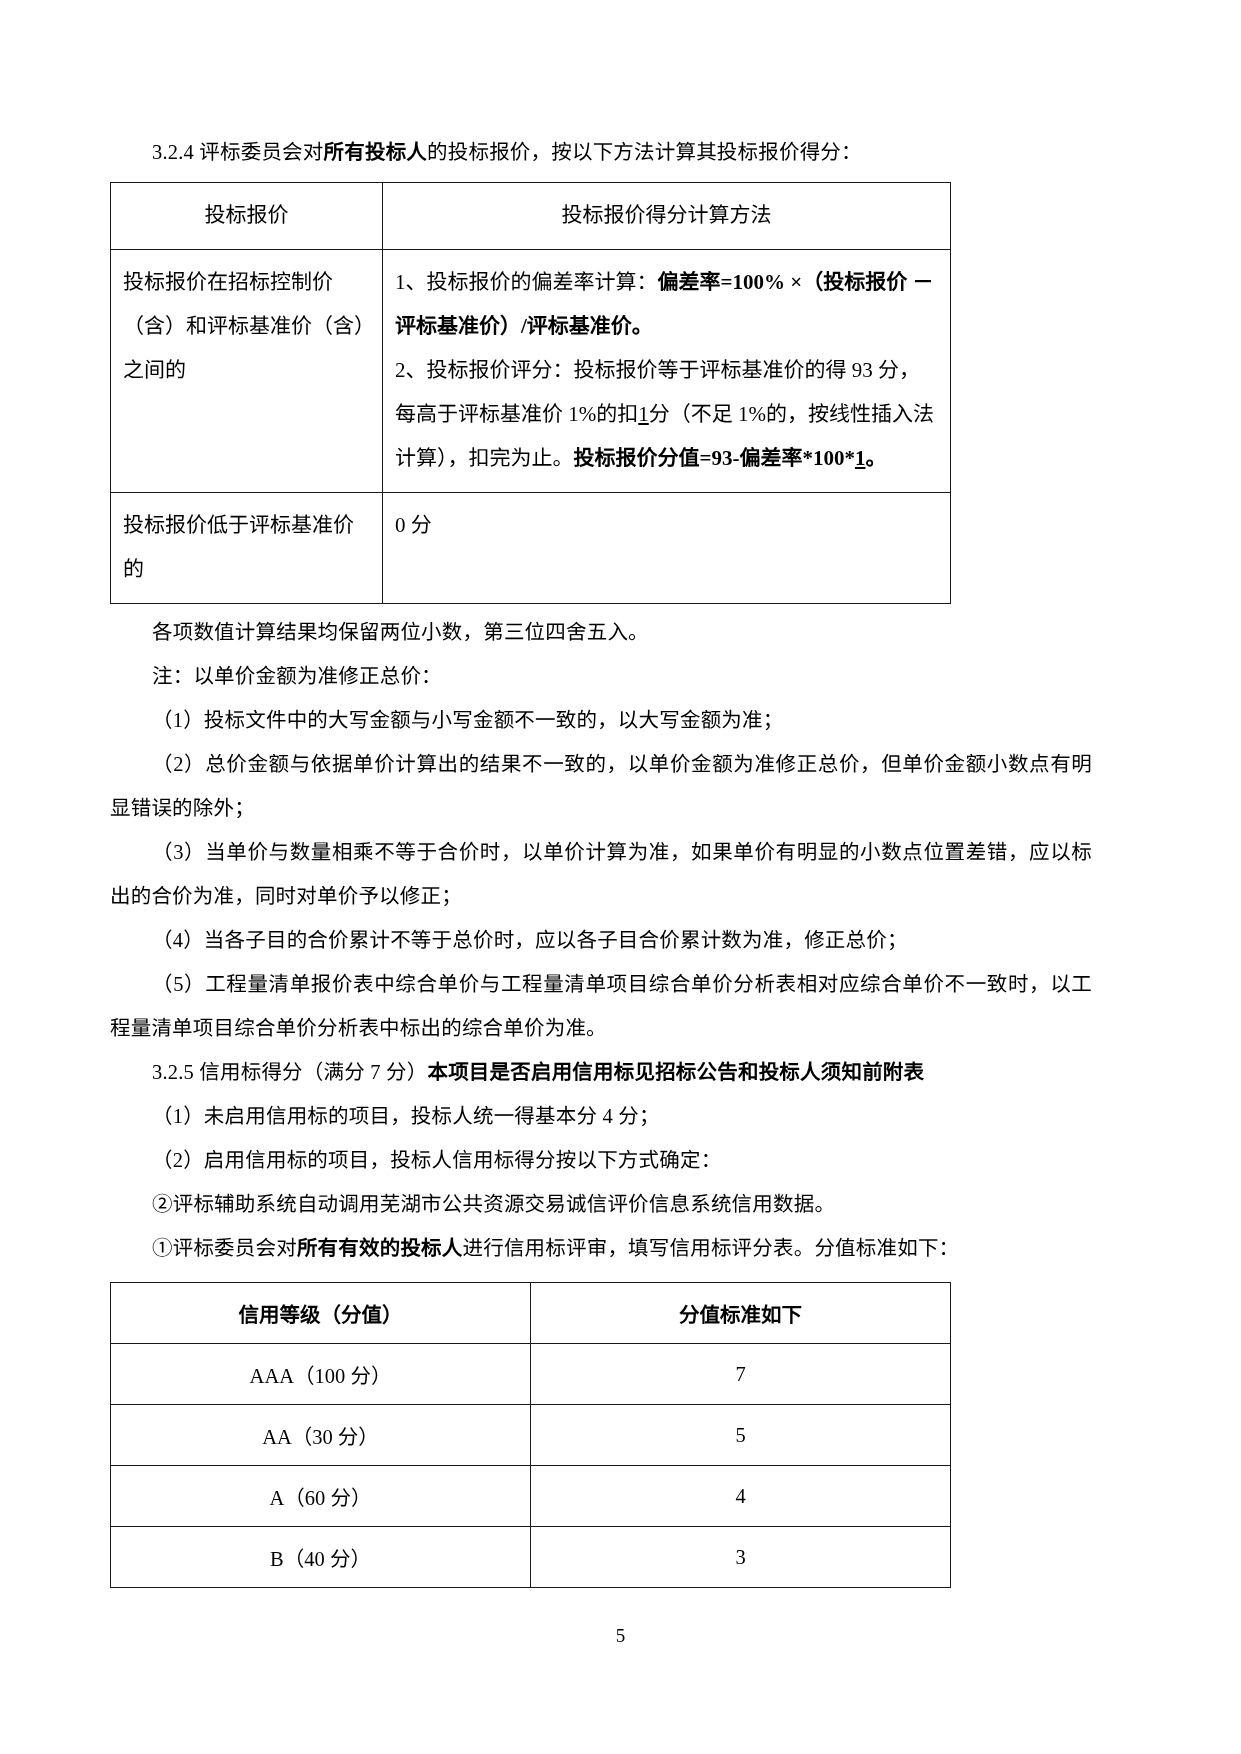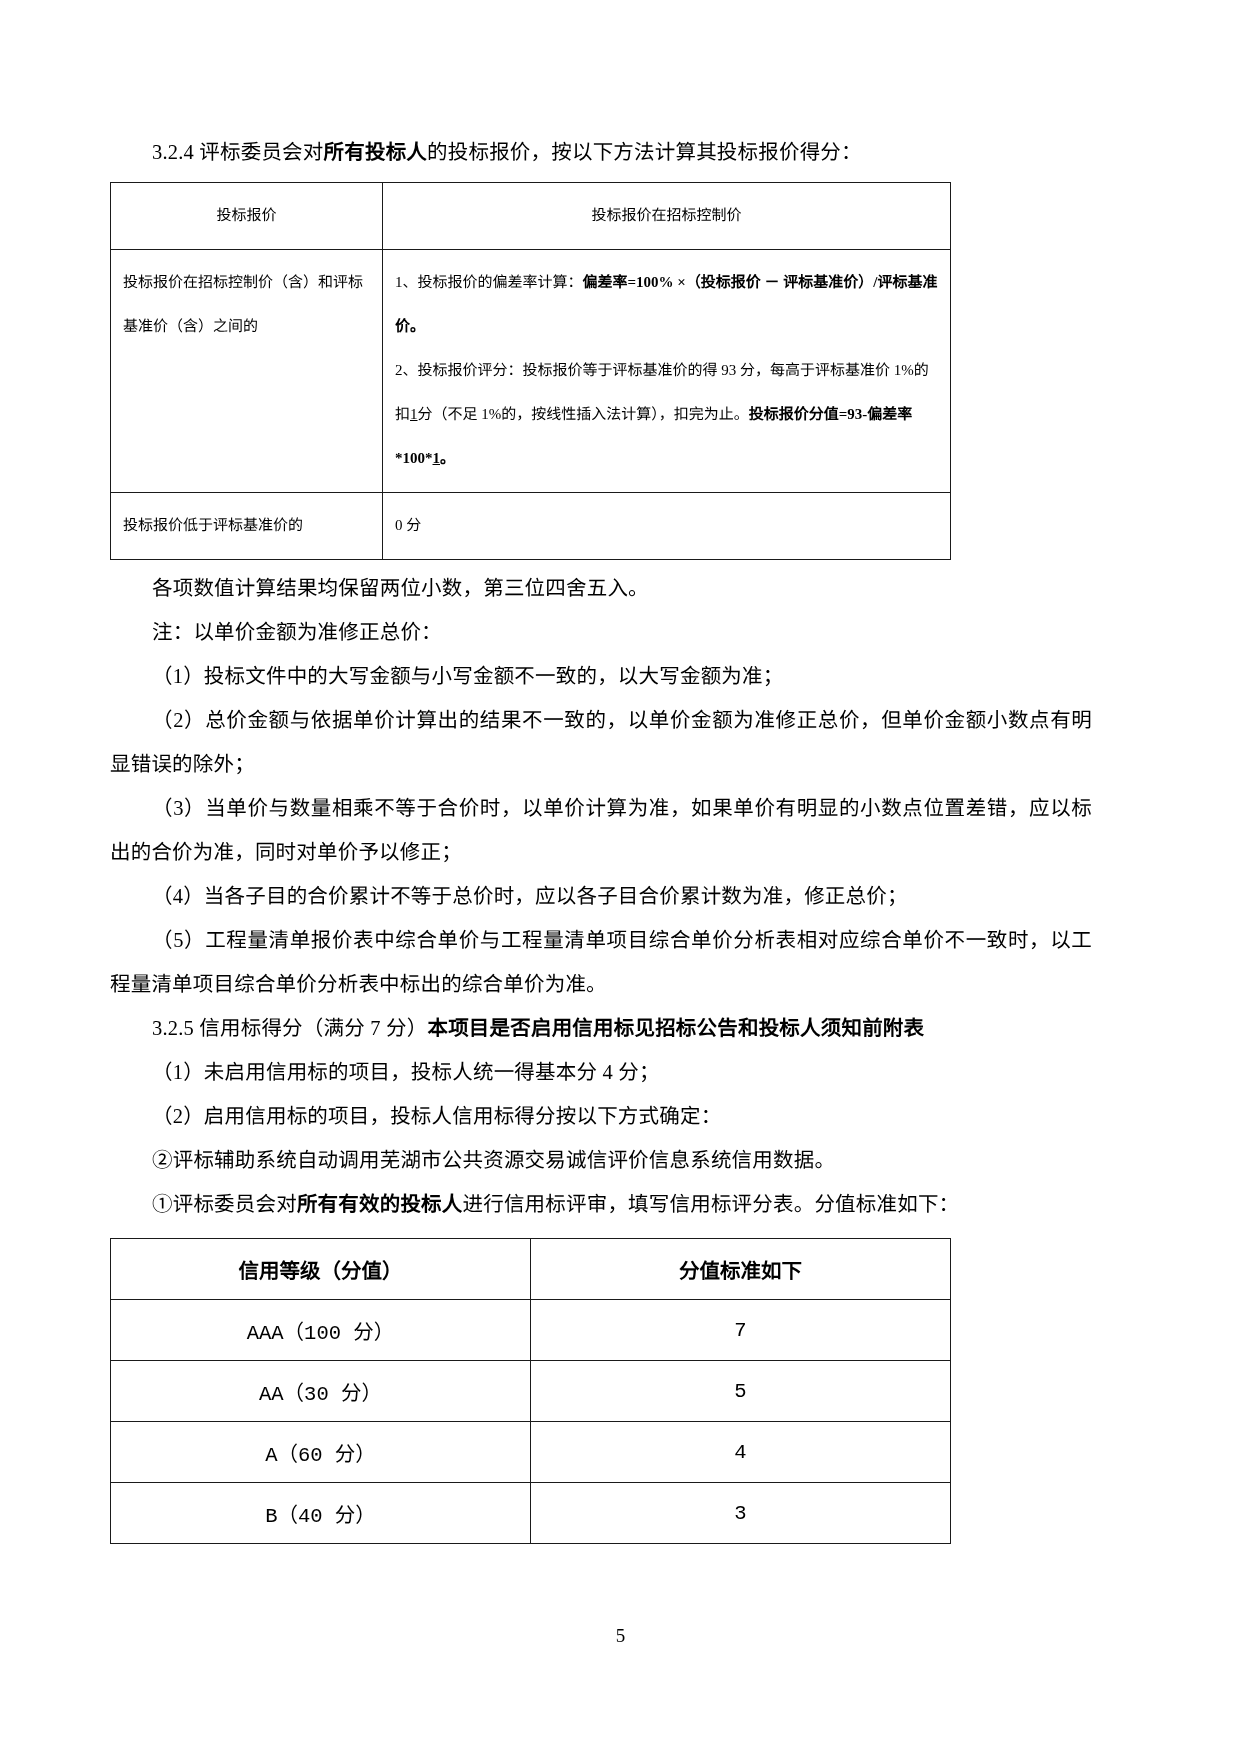--- a/index.html
+++ b/index.html
@@ -58,39 +58,38 @@
     border-collapse: collapse;
     width: 840px;
     margin: 8px 0 0 0;
     table-layout: fixed;
   }
   table.doc-table td,
   table.doc-table th {
     border: 1px solid #1a1a1a;
     vertical-align: top;
     padding: 10px 12px 12px 12px;
-    font-size: 15px;
+    font-size: 21px;
     line-height: 44px;
     font-weight: normal;
     text-align: left;
   }
   table.doc-table td.center,
   table.doc-table th.center {
     text-align: center;
     vertical-align: middle;
   }
   .t1-c1 { width: 272px; }
   .t1-c2 { width: 568px; }
 
   table.score-table {
     border-collapse: collapse;
     width: 840px;
     margin: 12px 4px 0 0;
     table-layout: fixed;
-    font-family: Liberation Mono, monospace;
   }
   table.score-table td,
   table.score-table th {
     border: 1px solid #1a1a1a;
     text-align: center;
     vertical-align: middle;
     font-size: 20.5px;
     height: 44px;
     padding: 8px 6px;
     font-weight: normal;
@@ -123,21 +122,21 @@
     <p class="para indent heading-line"><span>3.2.4 评标委员会对</span><span class="b">所有投标人</span><span>的投标报价，按以下方法计算其投标报价得分：</span></p>
 
     <table class="doc-table">
       <colgroup>
         <col class="t1-c1">
         <col class="t1-c2">
       </colgroup>
       <thead>
         <tr>
           <th class="center">投标报价</th>
-          <th class="center">投标报价在招标控制价</th>
+          <th class="center">投标报价得分计算方法</th>
         </tr>
       </thead>
       <tbody>
         <tr>
           <td>投标报价在招标控制价（含）和评标基准价（含）之间的</td>
           <td>
             <div><span>1、投标报价的偏差率计算：</span><span class="b">偏差率=100% ×（投标报价 － 评标基准价）/评标基准价。</span></div>
             <div><span>2、投标报价评分：投标报价等于评标基准价的得 93 分，每高于评标基准价 1%的扣</span><span class="u">1</span><span>分（不足 1%的，按线性插入法计算），扣完为止。</span><span class="b">投标报价分值=93-偏差率*100*</span><span class="b u">1</span><span class="b">。</span></div>
           </td>
         </tr>

